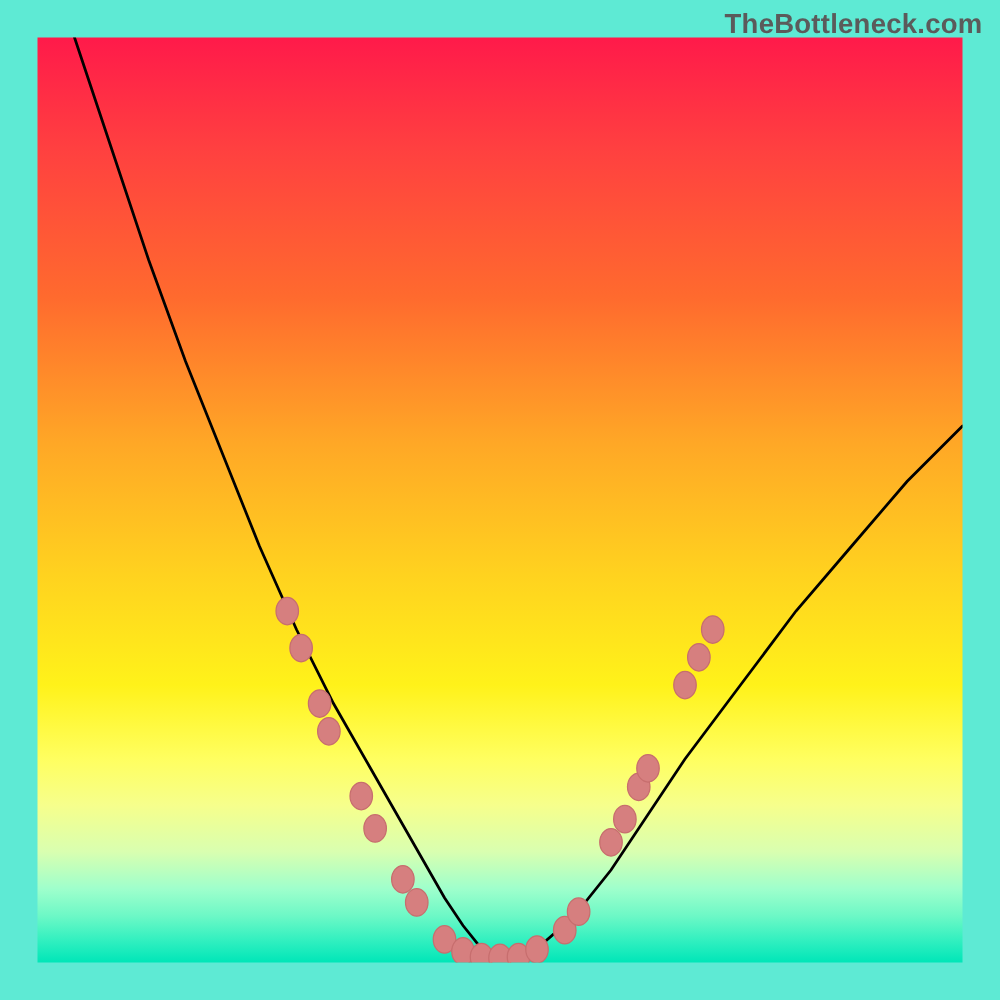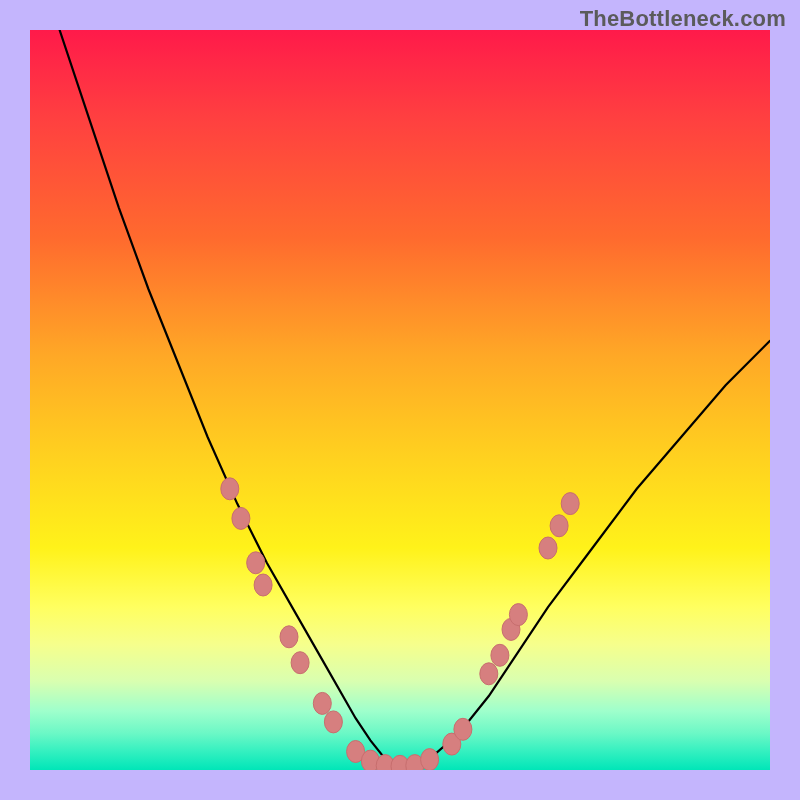--- a/index.html
+++ b/index.html
@@ -8,21 +8,21 @@
     width: 800px;
     height: 800px;
     background: #000;
     font-family: Arial, Helvetica, sans-serif;
     overflow: hidden;
   }
   .frame {
     position: relative;
     width: 800px;
     height: 800px;
-    background: #c4b5fd;
+    background: #5eead4;
   }
   .watermark {
     position: absolute;
     top: 6px;
     right: 14px;
     color: #5b5b5b;
     font-size: 22px;
     font-weight: 600;
     letter-spacing: 0.2px;
     z-index: 10;

